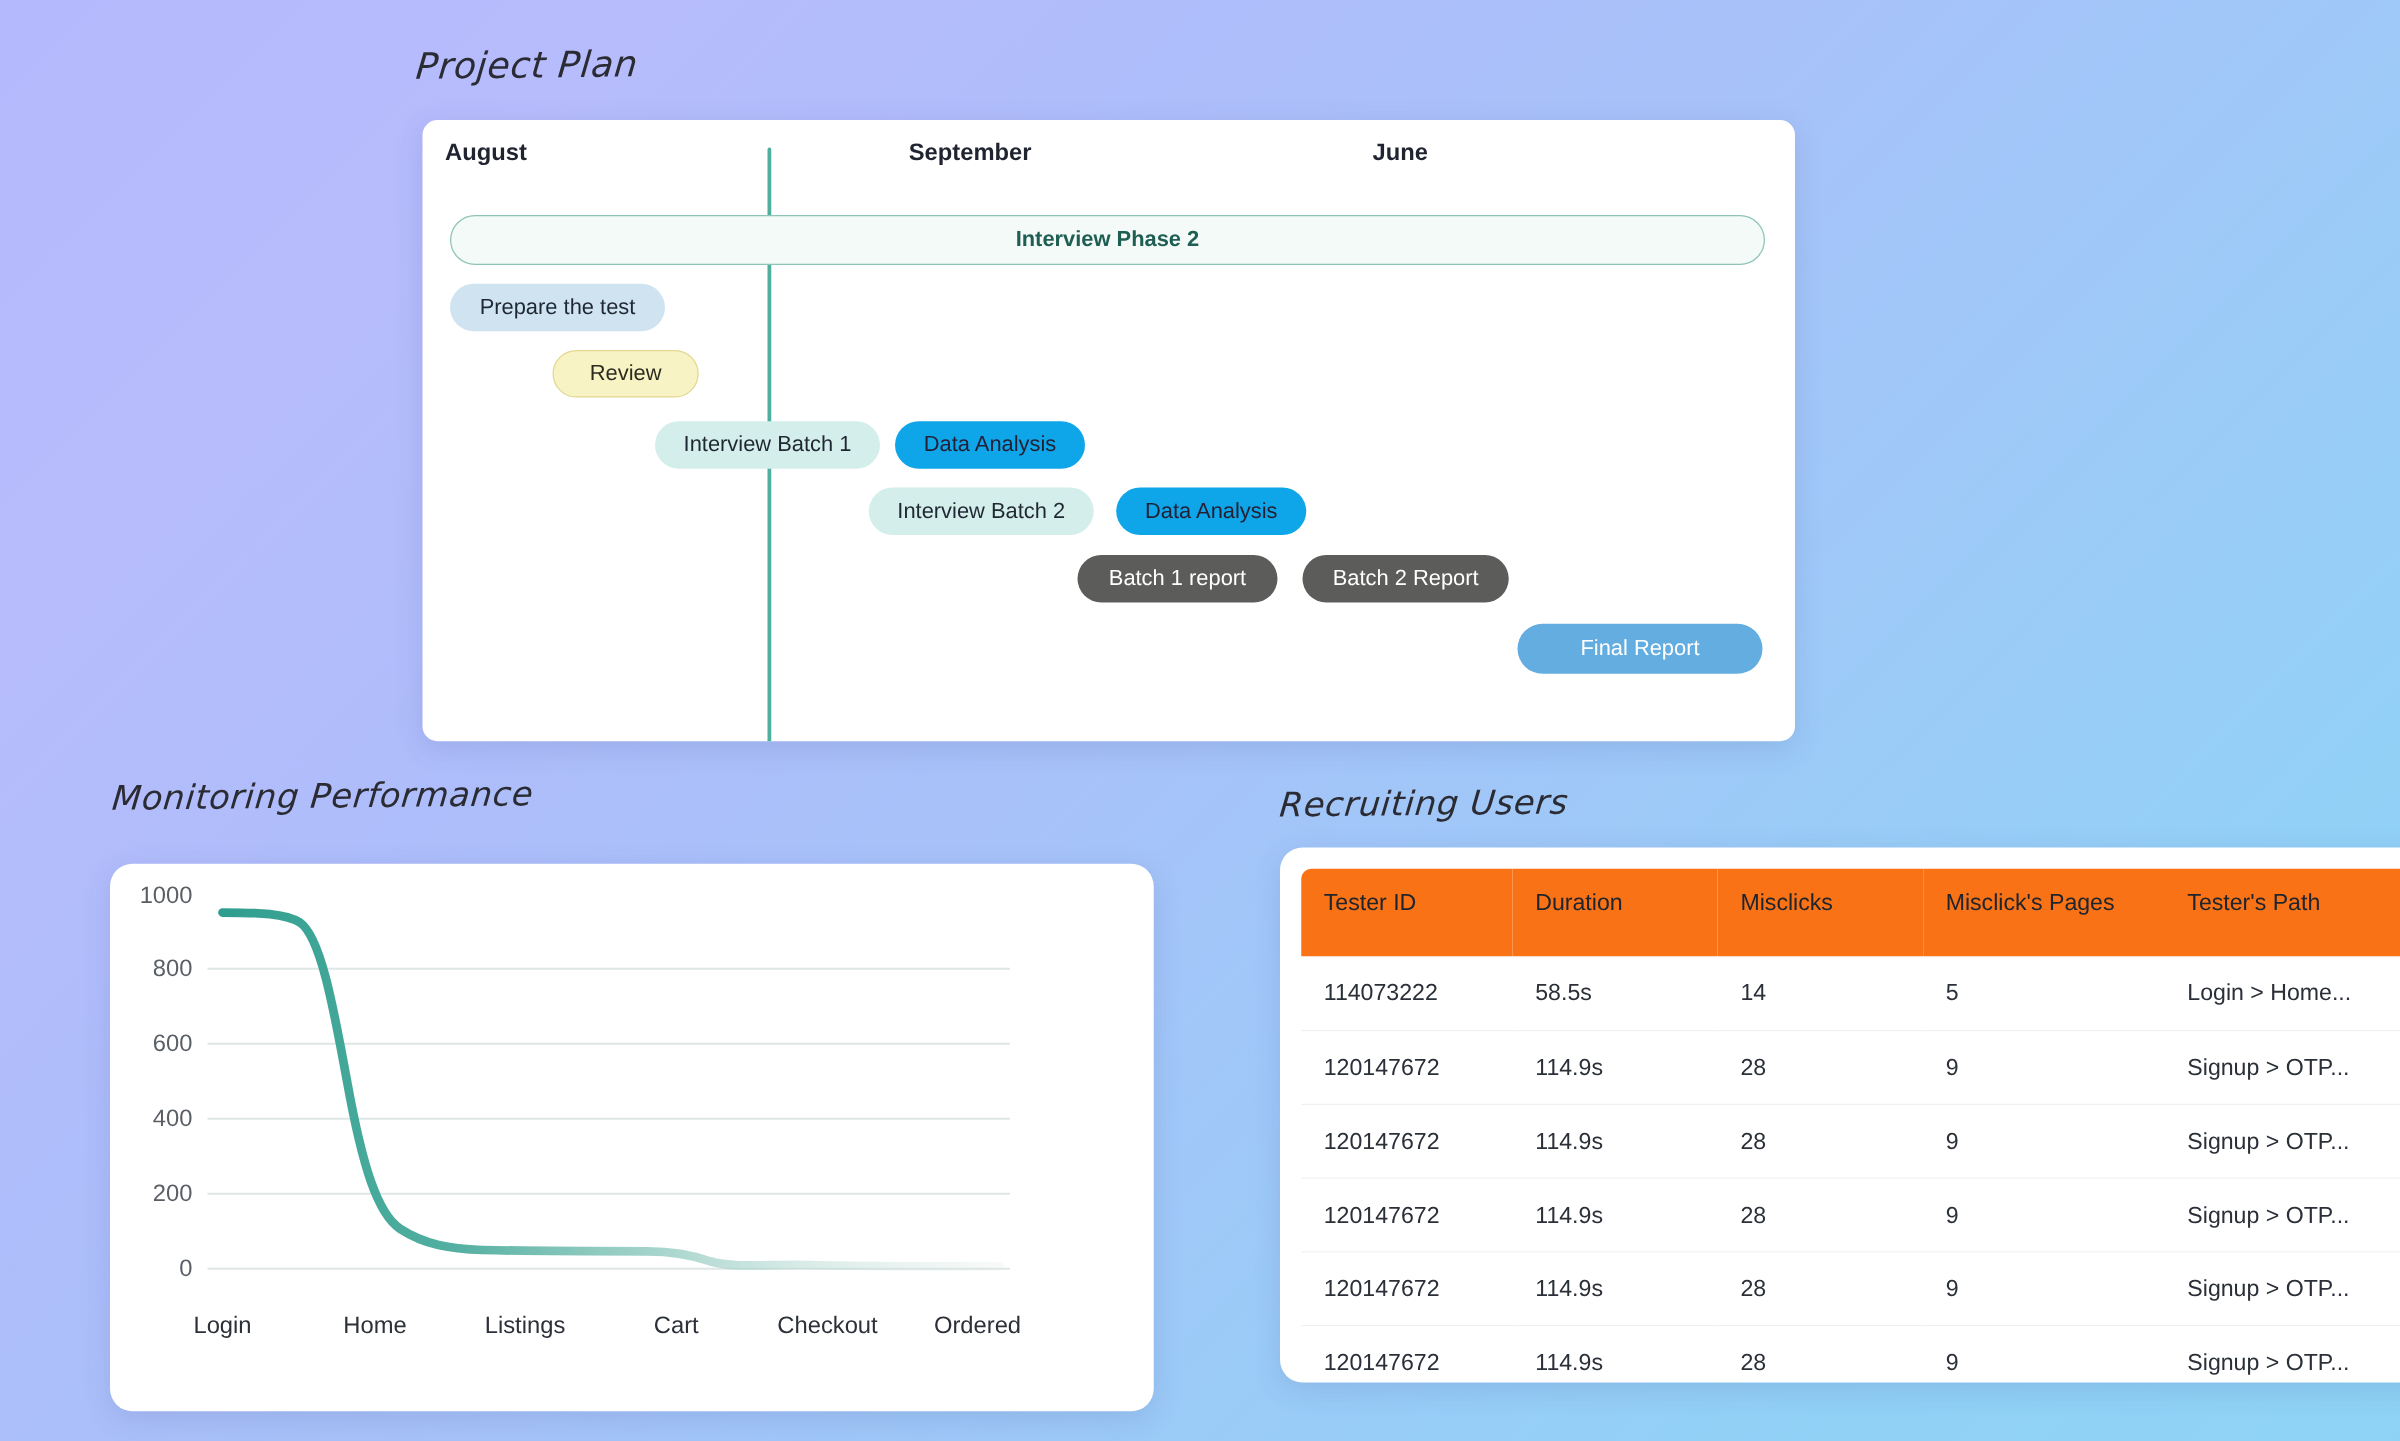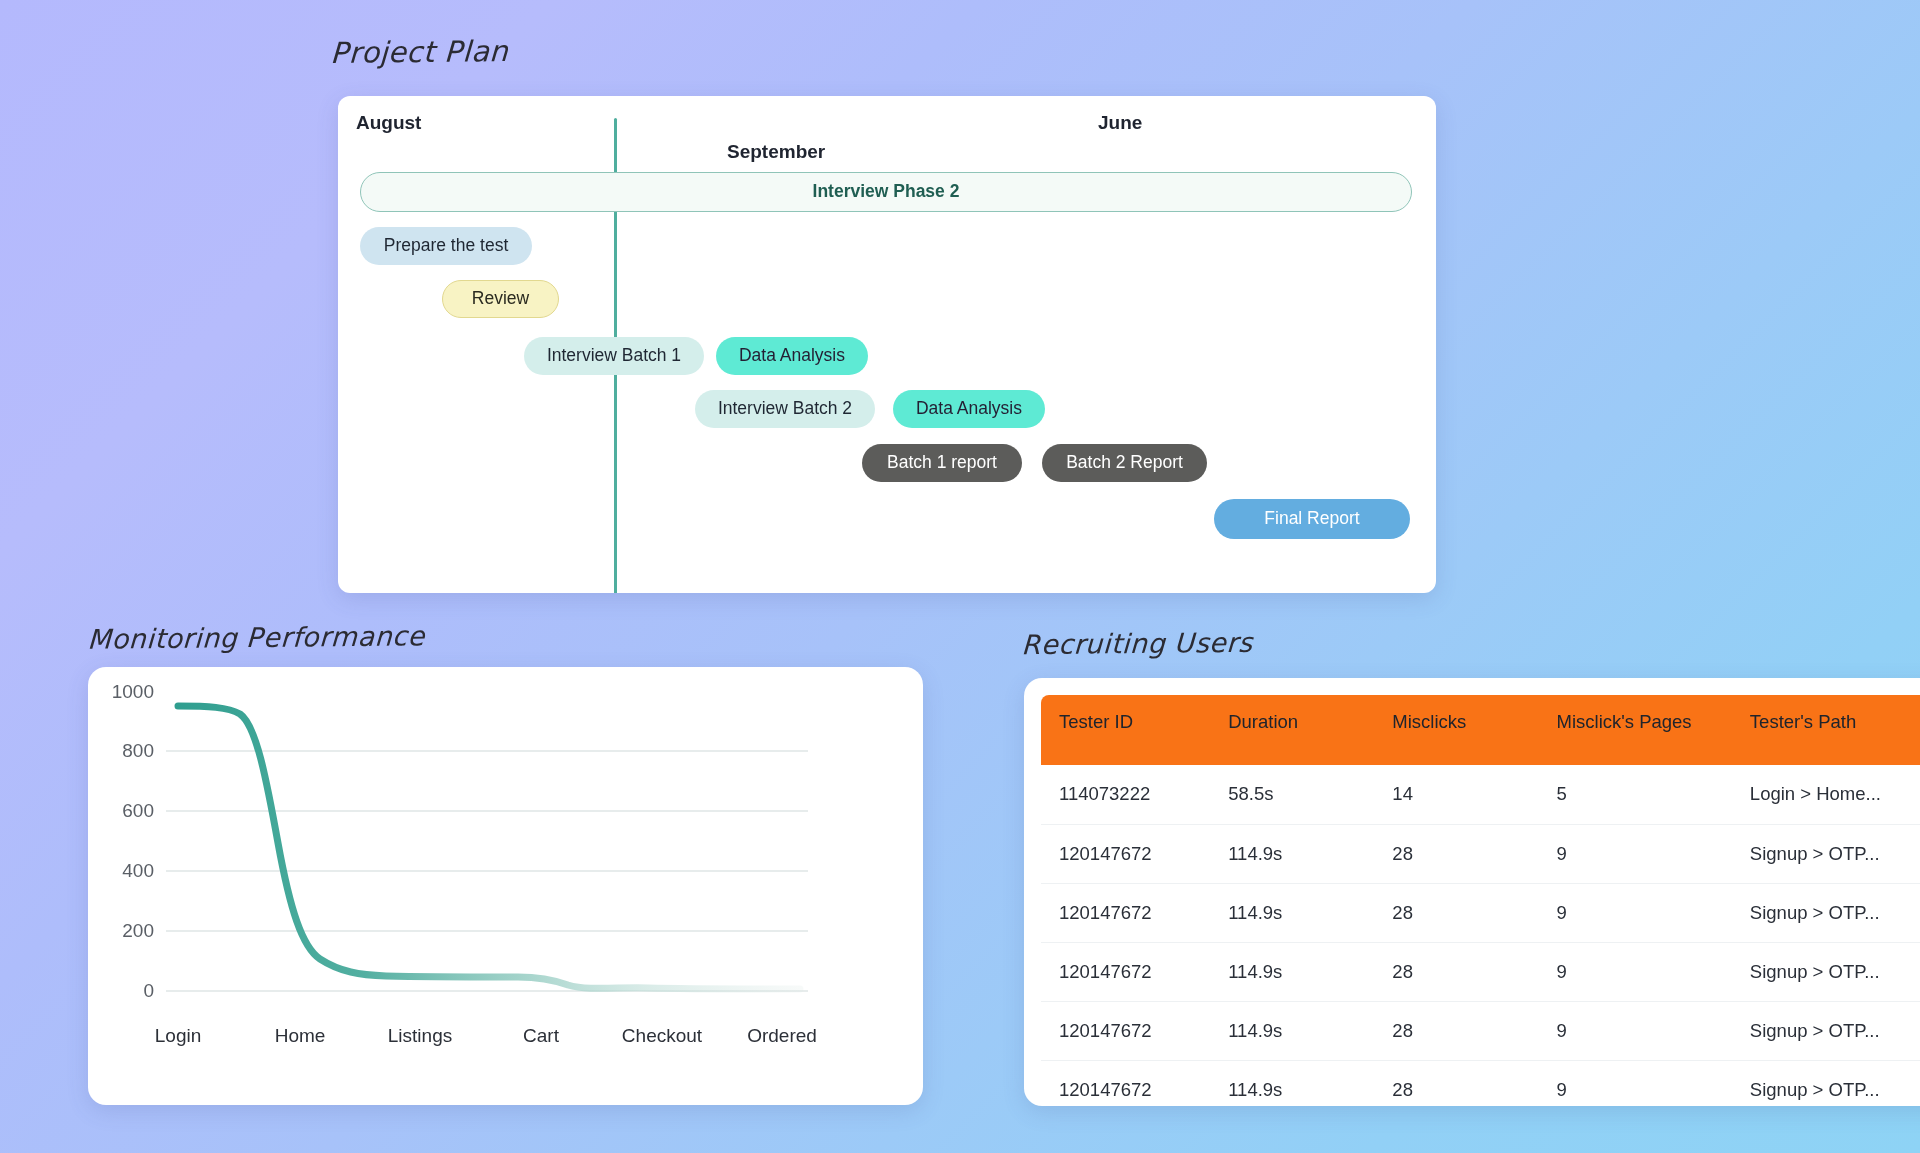--- a/index.html
+++ b/index.html
@@ -104,35 +104,35 @@
     background: #f4faf7;
     border: 1px solid #8fc4b8;
     color: #1f5e52;
     font-weight: bold;
     height: 40px;
     border-radius: 20px;
   }
   .bar.blue   { background: #cfe4f0; color: #1f2733; }
   .bar.yellow { background: #f8f3c4; border: 1px solid #e2d88f; color: #2b2b20; }
   .bar.mint   { background: #d4eeeb; color: #1f2733; }
-  .bar.purple { background: #5eead4; color: #241f33; }
+  .bar.purple { background: #0ea5e9; color: #241f33; }
   .bar.dark   { background: #5c5c5a; color: #ffffff; }
   .bar.accent { background: #63ade0; color: #ffffff; }
 
   
   #monitoring-title {
     position: absolute;
     left: 90px;
     top: 622px;
     font-size: 27px;
   }
   #chart-card {
     position: absolute;
     left: 88px;
-    top: 667px;
+    top: 691px;
     width: 835px;
     height: 438px;
     background: #ffffff;
     border-radius: 18px;
     box-shadow: 0 6px 22px rgba(70, 80, 150, 0.16);
   }
   #funnel-svg { position: absolute; inset: 0; width: 100%; height: 100%; }
   .y-tick { font-family: "Liberation Sans", sans-serif; font-size: 19px; fill: #5a5f66; }
   .x-tick { font-family: "Liberation Sans", sans-serif; font-size: 19px; fill: #2c3038; }
   .gridline { stroke: #dfe6e6; stroke-width: 1.6; }
@@ -193,21 +193,21 @@
 </head>
 <body>
 
 <div class="hand-title" id="project-plan-title">Project Plan</div>
 
 <div id="gantt-card">
   <div class="gantt-inner">
 
     <div class="month-header">
       <div class="month-label" style="left:18px;">August</div>
-      <div class="month-label" style="left:389px;margin-top:29px;">September</div>
+      <div class="month-label" style="left:389px;">September</div>
       <div class="month-label" style="left:760px;">June</div>
 
       <div class="month-divider" style="left:374px;"></div>
       <div class="month-divider" style="left:748px;"></div>
     </div>
 
     <div id="today-line" style="left:276px;"></div>
 
     <div class="bar phase" style="left:22px;  top:76px;  width:1052px;">
       <span>Interview Phase 2</span>

